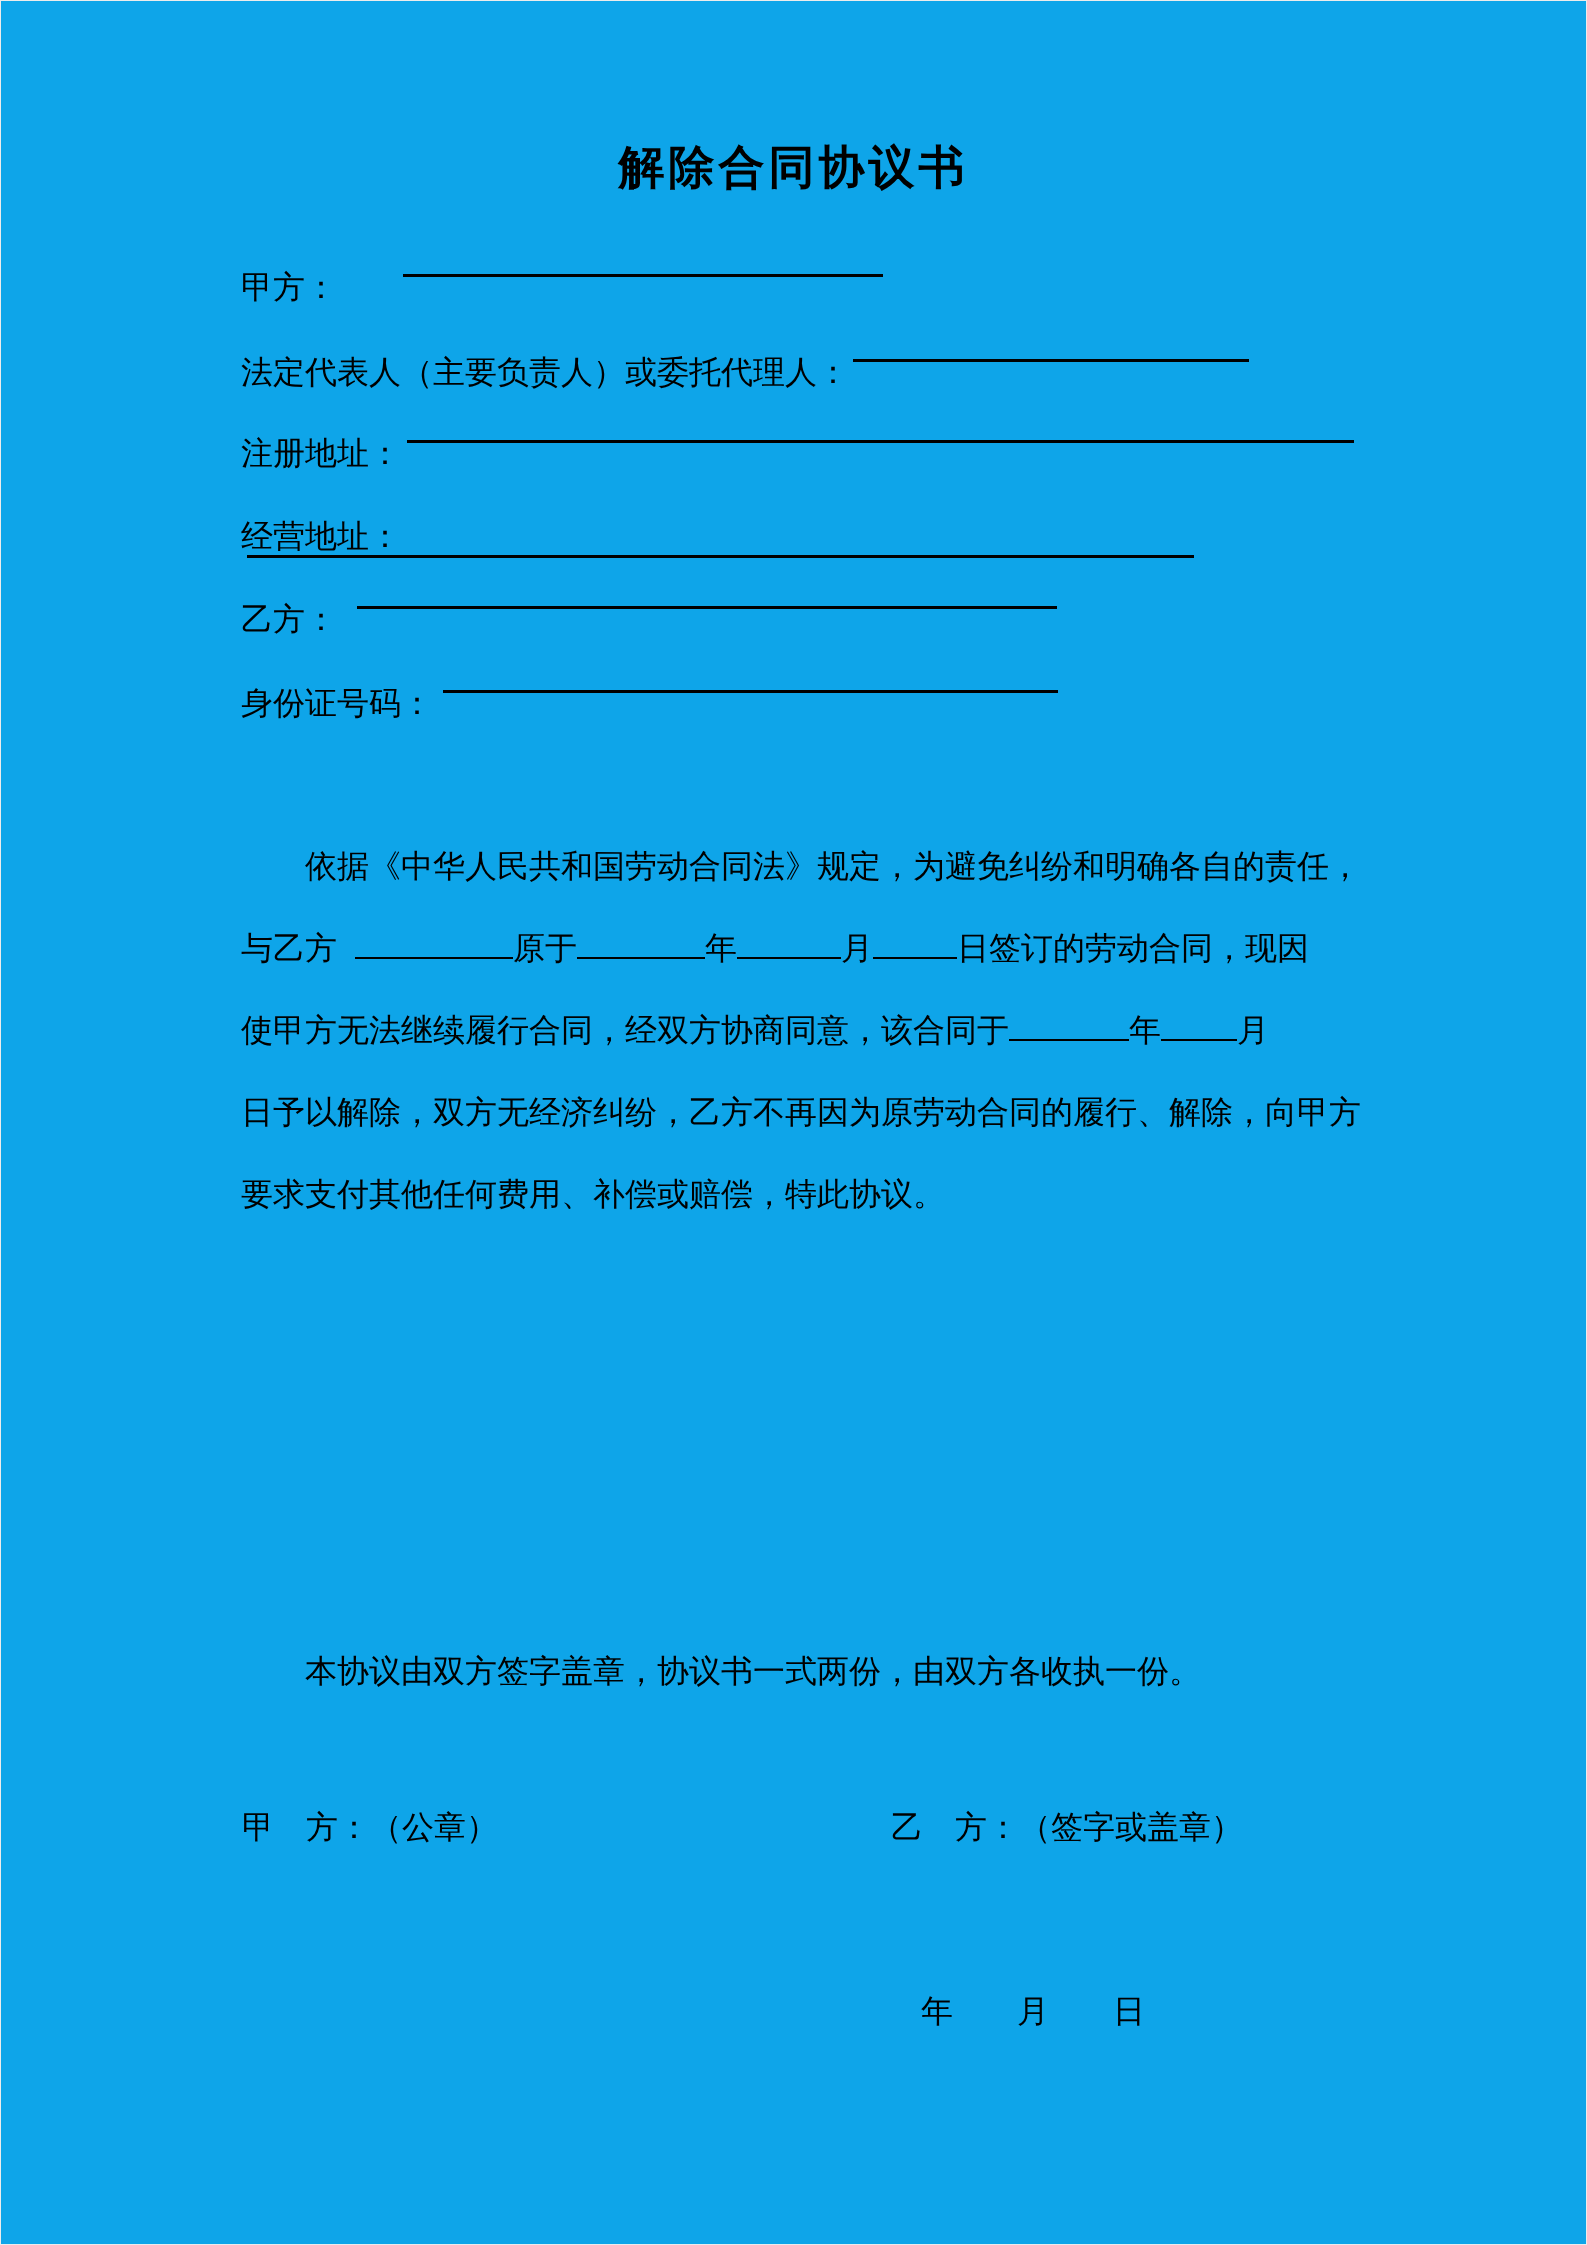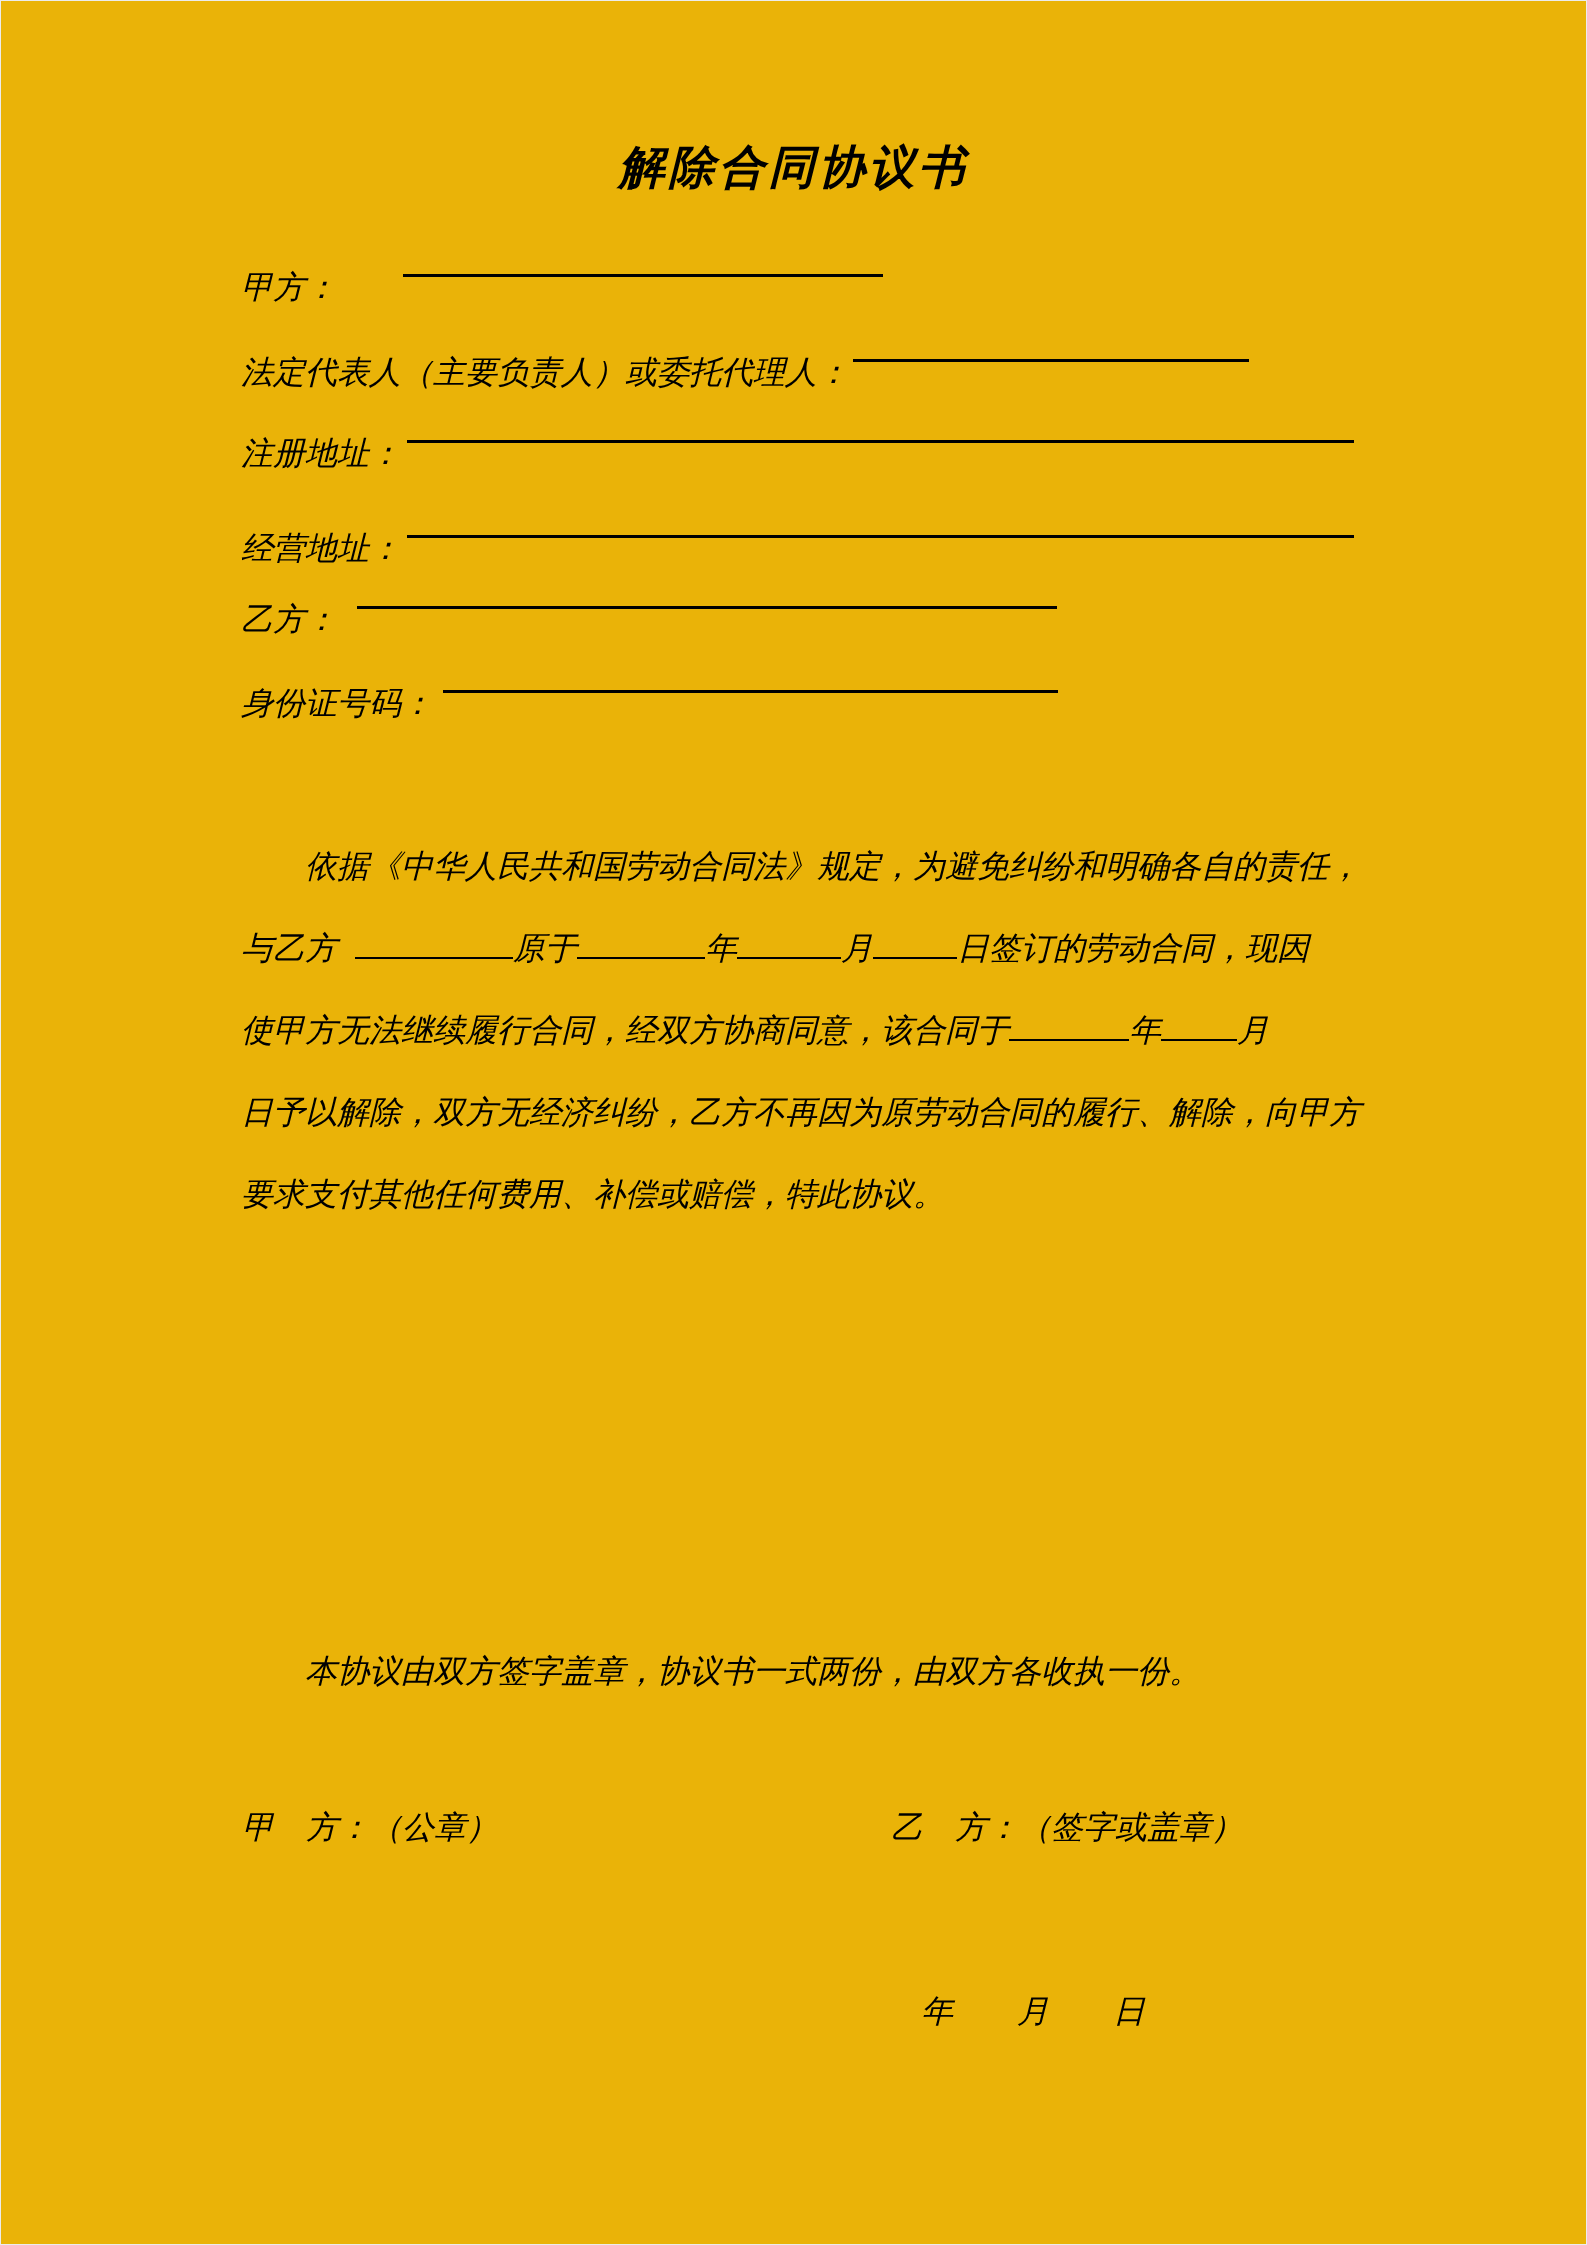--- a/index.html
+++ b/index.html
@@ -1,46 +1,45 @@
 <!DOCTYPE html>
 <html><head>
 <meta charset="utf-8">
 <style>
   html,body{margin:0;padding:0;background:#ffffff;}
   .page{
     position:relative;
     width:1587px;height:2245px;
-    background:#eab308;
+    background:#0ea5e9;
     color:#000;
     font-family:"Liberation Serif","DejaVu Serif",serif;
     overflow:hidden;
     box-sizing:border-box;
     border:1px solid #ececec;
-    font-style:italic;
   }
   .title{
     position:absolute;top:136px;left:0;width:100%;
     text-align:center;
     font-size:46px;font-weight:bold;letter-spacing:4px;
     white-space:nowrap;
   }
   
   .form-row{
     position:absolute;left:240px;
     display:flex;
     height:40px;white-space:nowrap;
   }
   .form-row .lbl{font-size:32px;line-height:38px;}
   .blank{
     display:inline-block;
     border-bottom:3px solid #000;
     height:6px;
   }
   .r1{top:267px;} .r2{top:344px;margin-top:8px;} .r3{top:433px;}
-  .r4{top:528px;} .r5{top:599px;} .r6{top:683px;}
+  .r4{top:516px;flex-direction:column;} .r5{top:599px;} .r6{top:683px;}
 
   
   .body-para{
     position:absolute;left:240px;top:824px;width:1115px;
     font-size:32px;
   }
   .bline{line-height:82px;height:82px;white-space:nowrap;}
   .indent{padding-left:64px;}
   .iblank{
     display:inline-block;

